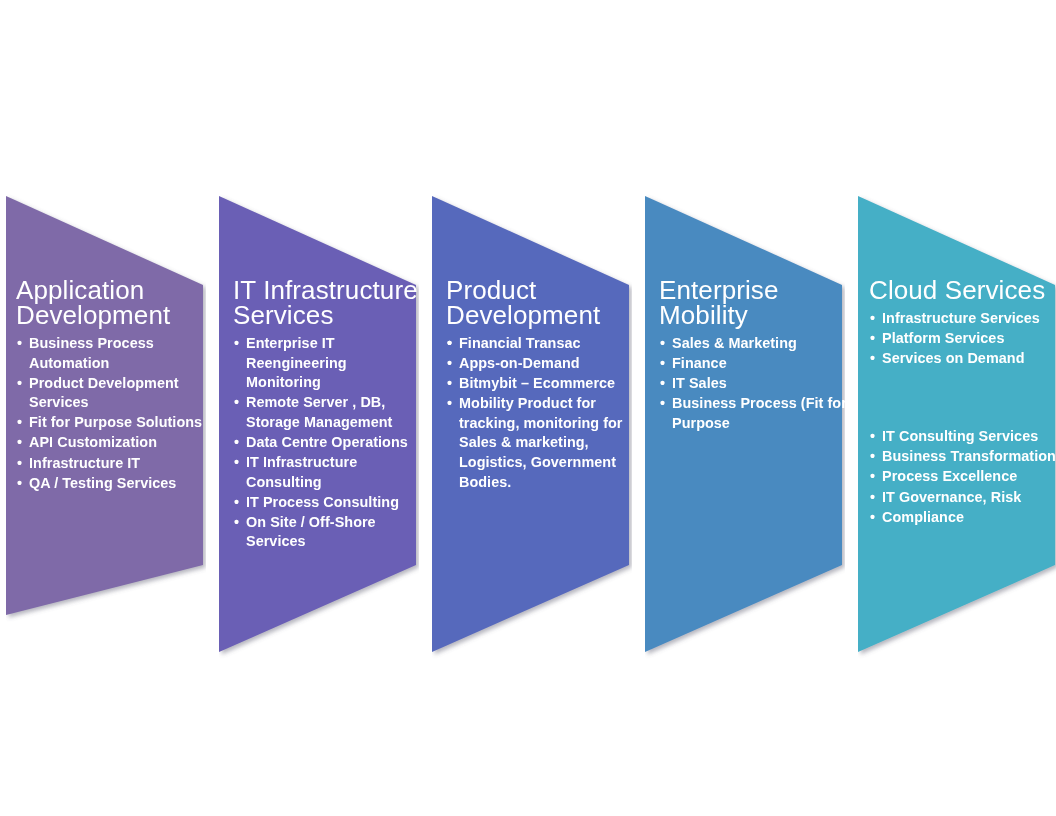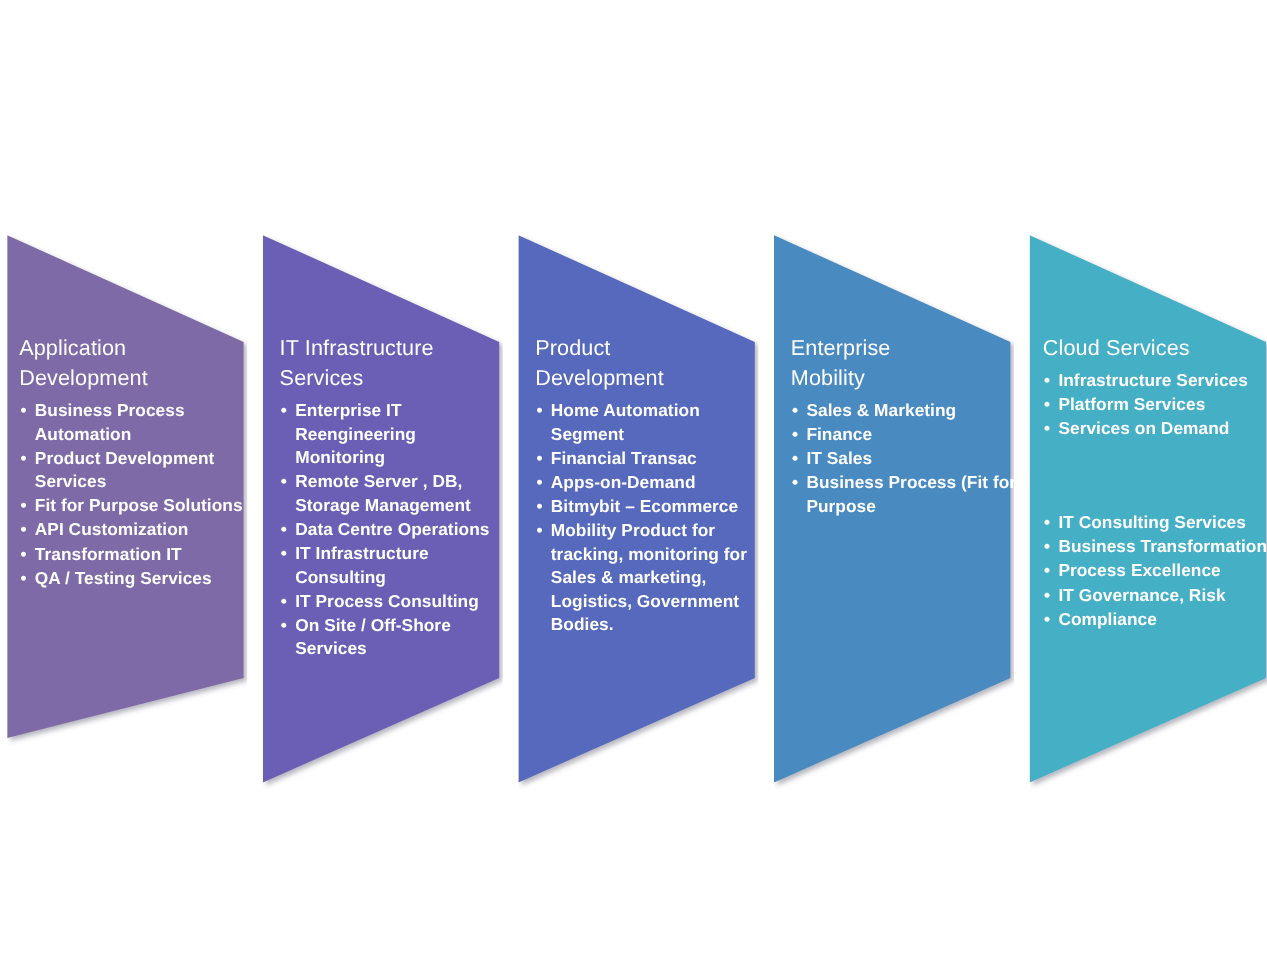--- a/index.html
+++ b/index.html
@@ -35,21 +35,21 @@
     display: block;
   }
   .chev-content {
     position: absolute;
     left: 10px;
     top: 88px;
     width: 186px;
     color: #ffffff;
   }
   .chev-title {
-    font-size: 18px;
+    font-size: 26px;
     line-height: 25px;
     font-weight: 400;
     color: #ffffff;
     letter-spacing: 0.1px;
     margin: 0 0 6px 0;
     white-space: pre-line;
   }
   .bullets {
     list-style: none;
     margin: 0;
@@ -98,21 +98,21 @@
         <polygon points="0,6 197,95 197,375 0,425" fill="#7F6BA8" filter="url(#shadow0)"></polygon>
       </svg>
       <div class="chev-content">
         <div class="chev-title">Application
 Development</div>
         <ul class="bullets">
           <li><span class="bl-dot">•</span><span>Business Process Automation</span></li>
           <li><span class="bl-dot">•</span><span>Product Development Services</span></li>
           <li><span class="bl-dot">•</span><span>Fit for Purpose Solutions</span></li>
           <li><span class="bl-dot">•</span><span>API Customization</span></li>
-          <li><span class="bl-dot">•</span><span>Transformation IT</span></li>
+          <li><span class="bl-dot">•</span><span>Infrastructure IT</span></li>
           <li><span class="bl-dot">•</span><span>QA / Testing Services</span></li>
         </ul>
       </div>
     </div>
     <div class="chev c2" style="left: 219px;">
       <svg viewBox="0 0 200 470">
         <defs>
           <filter id="shadow1" x="-20%" y="-20%" width="150%" height="150%">
             <feDropShadow dx="2.5" dy="2.5" stdDeviation="2" flood-color="#5a5a6e" flood-opacity="0.45"></feDropShadow>
           </filter>
@@ -138,21 +138,21 @@
           <filter id="shadow2" x="-20%" y="-20%" width="150%" height="150%">
             <feDropShadow dx="2.5" dy="2.5" stdDeviation="2" flood-color="#5a5a6e" flood-opacity="0.45"></feDropShadow>
           </filter>
         </defs>
         <polygon points="0,6 197,95 197,375 0,462" fill="#5769BC" filter="url(#shadow2)"></polygon>
       </svg>
       <div class="chev-content">
         <div class="chev-title">Product
 Development</div>
         <ul class="bullets">
-          <li><span class="bl-dot">•</span><span>Home Automation Segment</span></li>
+          <li><span class="bl-dot">•</span></li>
           <li><span class="bl-dot">•</span><span>Financial Transac</span></li>
           <li><span class="bl-dot">•</span><span>Apps-on-Demand</span></li>
           <li><span class="bl-dot">•</span><span>Bitmybit – Ecommerce</span></li>
           <li><span class="bl-dot">•</span><span>Mobility Product for tracking, monitoring for Sales &amp; marketing, Logistics, Government Bodies.</span></li>
         </ul>
       </div>
     </div>
     <div class="chev c4" style="left: 645px;">
       <svg viewBox="0 0 200 470">
         <defs>

